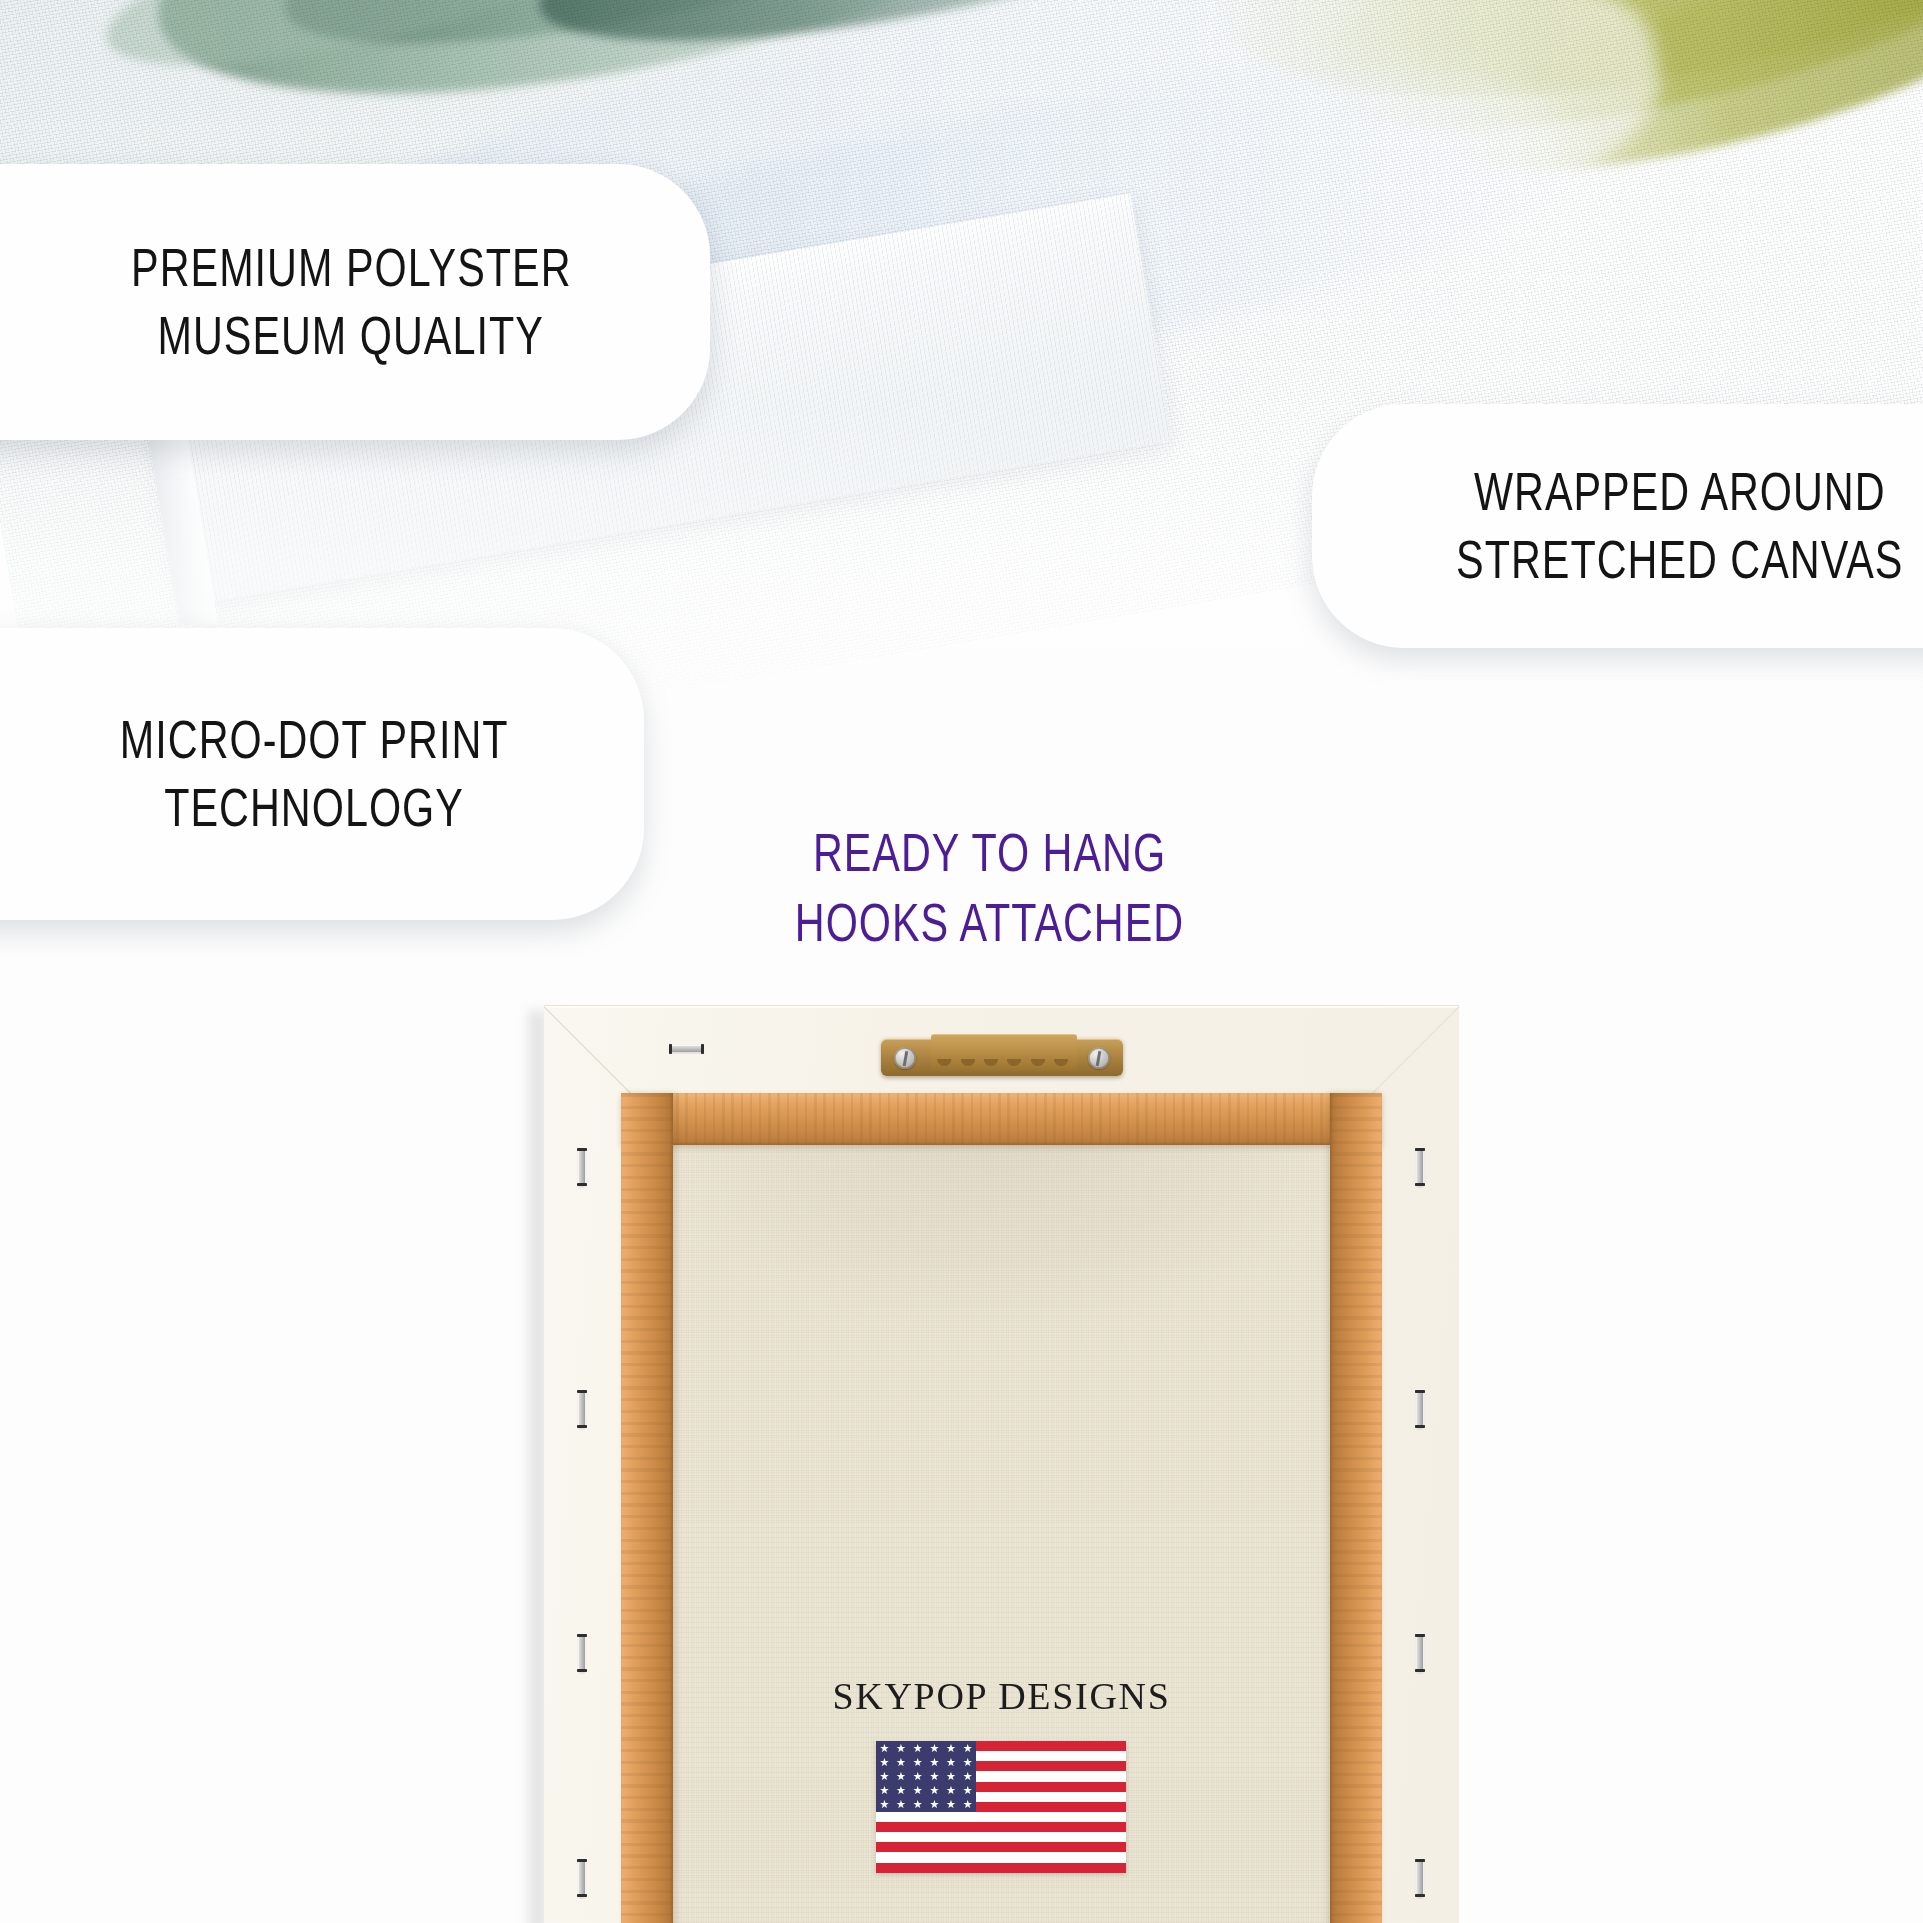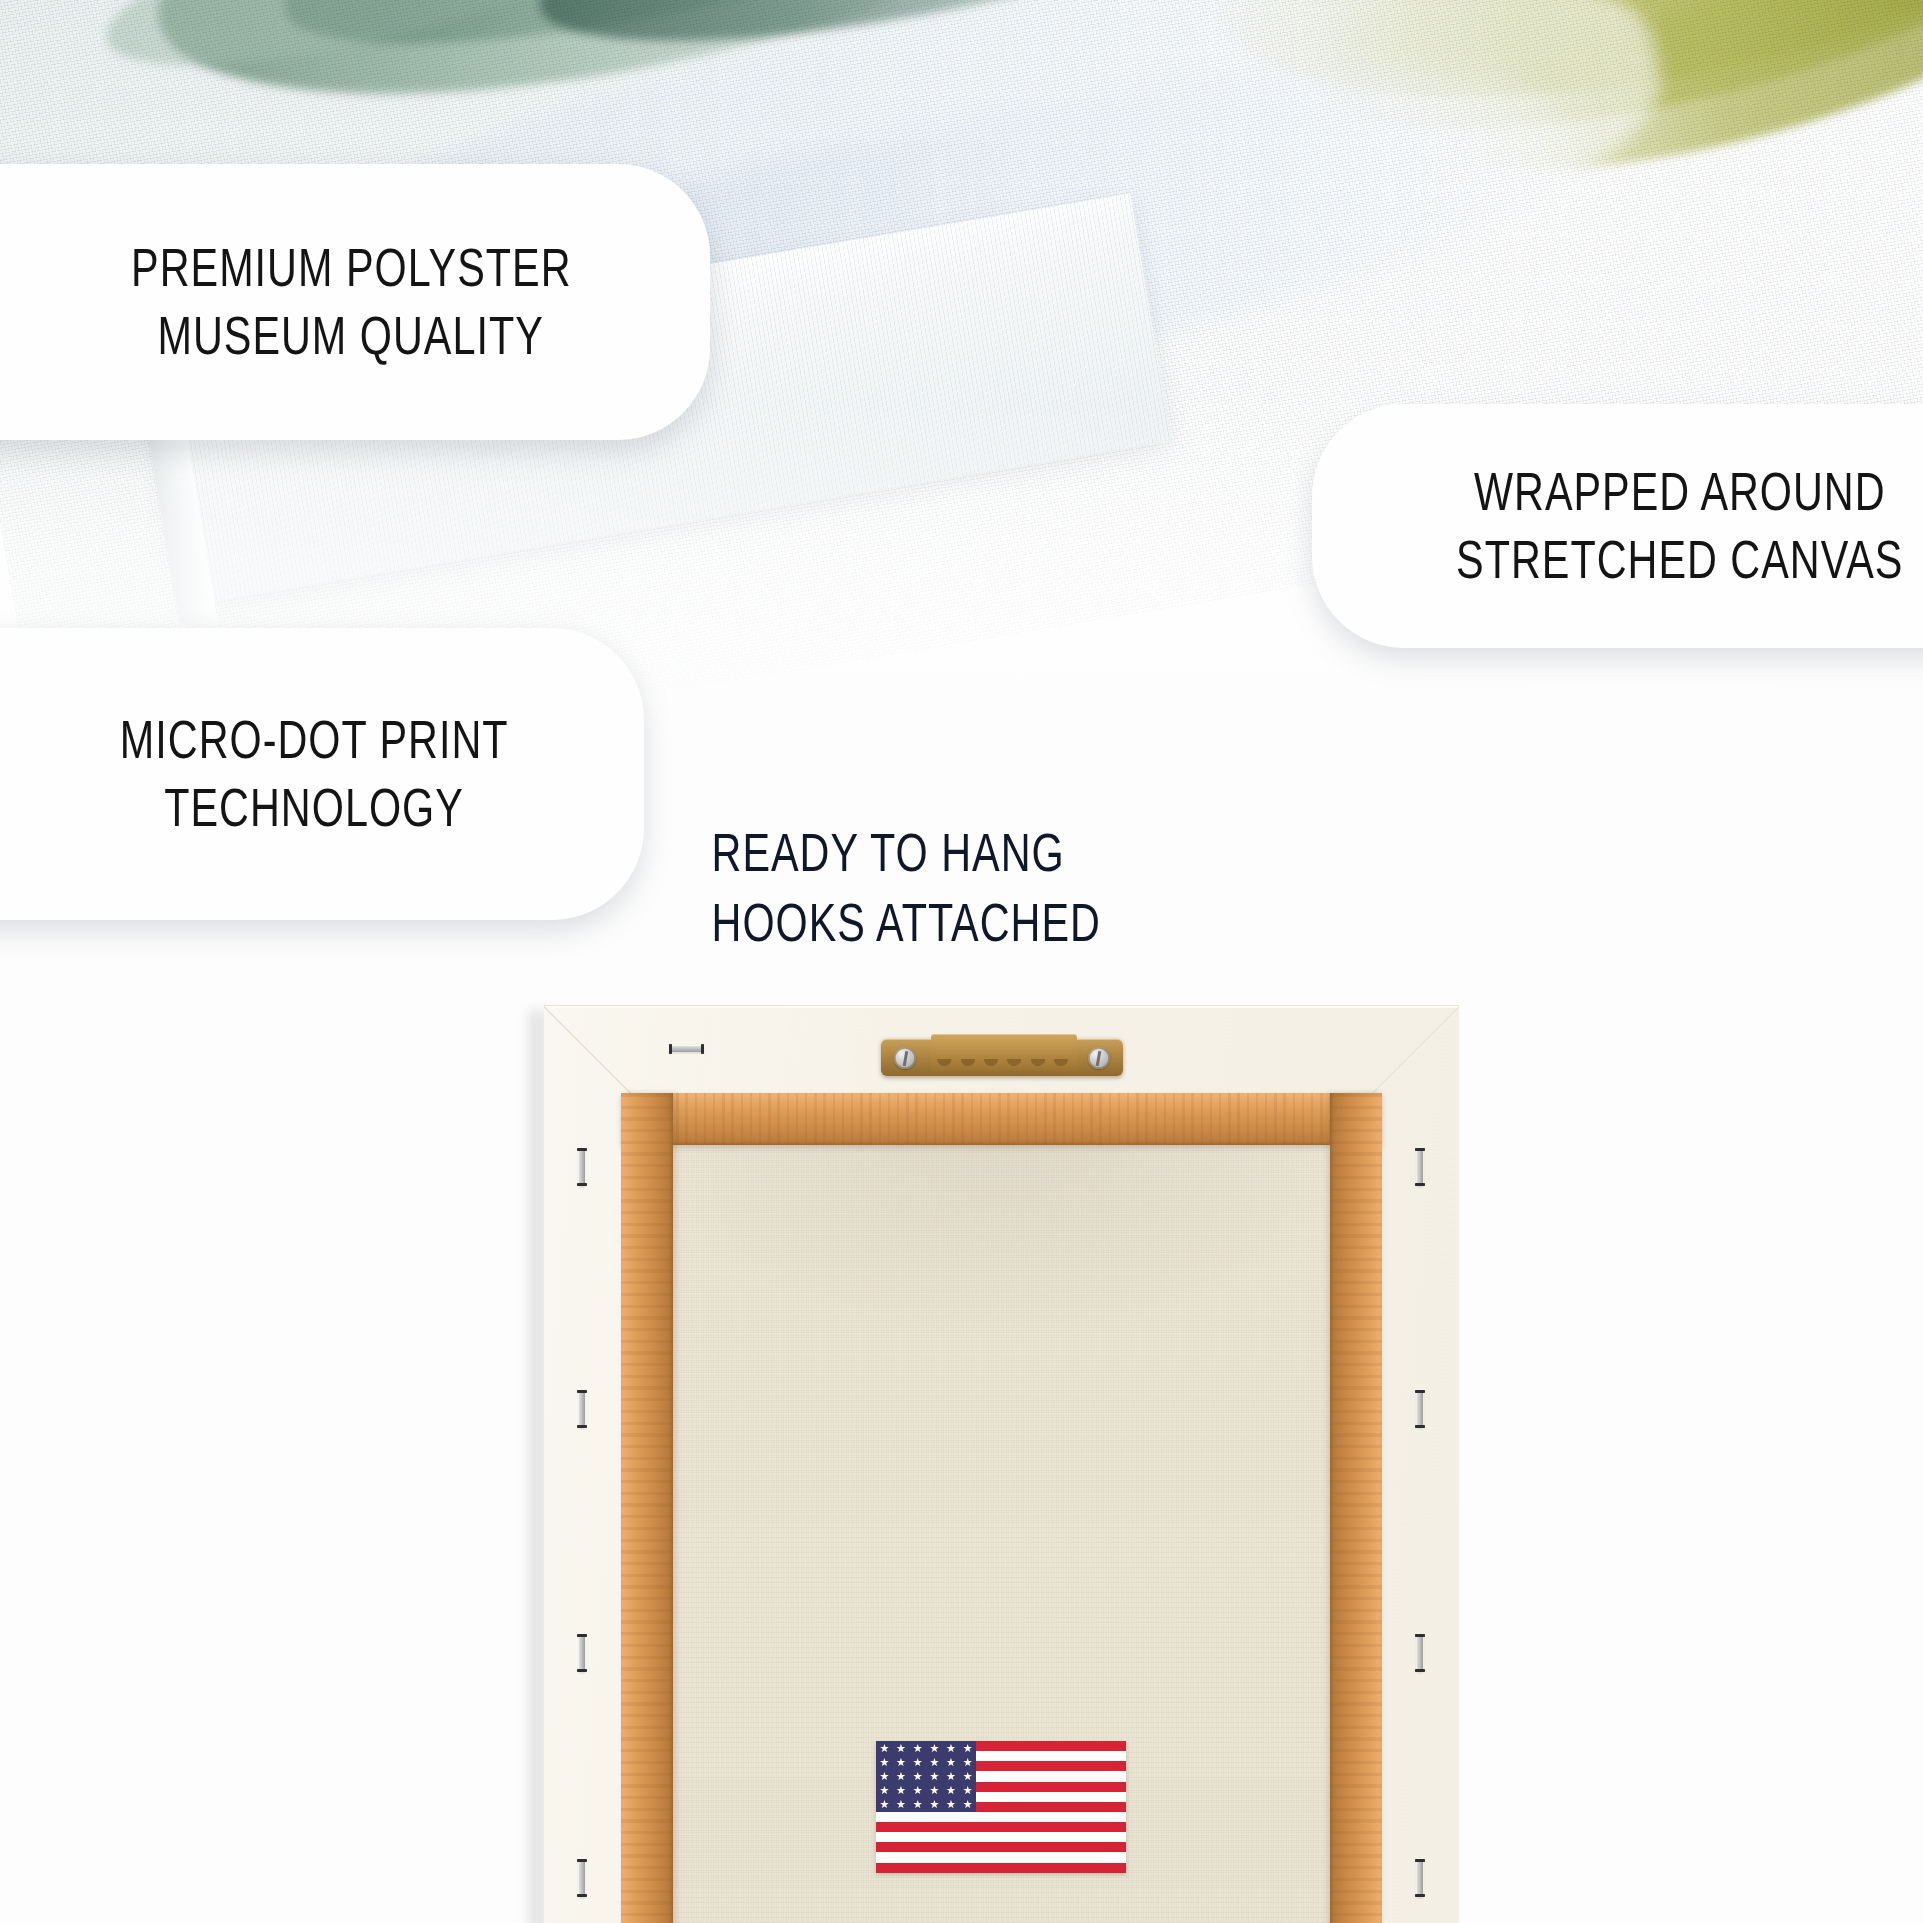--- a/index.html
+++ b/index.html
@@ -105,22 +105,22 @@
     white-space:nowrap;
     transform:scaleX(.78);
     transform-origin:center;
   }
   #badge-polyster{left:-100px;top:164px;width:718px;height:276px;padding-left:92px;}
   #badge-micro{left:-125px;top:628px;width:660px;height:292px;padding-left:109px;}
   #badge-wrapped{left:1312px;top:404px;width:735px;height:244px;padding-right:92px;}
 
   
   .plain-label{
-    position:absolute;left:641px;top:818px;width:641px;
-    text-align:left;color:#0f172a;
+    position:absolute;left:669px;top:818px;width:641px;
+    text-align:center;color:#4c1d95;
   }
   .plain-label .ln{
     font-family:"Liberation Sans Narrow","Liberation Sans", sans-serif;
     font-weight:400;font-size:53px;letter-spacing:1.3px;line-height:1.33;
     white-space:nowrap;transform:scaleX(.78);transform-origin:center;
   }
 
   
   #canvas-back{
     position:absolute;left:544px;top:1005px;width:933px;height:927px;
@@ -340,20 +340,21 @@
       <div class="staple v" style="left:873px;top:853px;"></div>
 
       <div class="hanger">
         <div class="hanger-plate"></div>
         <div class="hanger-core"></div>
         <div class="teeth"></div>
         <div class="screw l"></div>
         <div class="screw r"></div>
       </div>
 
+      <div class="brand">SKYPOP DESIGNS</div>
 
       <div class="flag">
         <div class="stripe" style="top:0px;background:#d62336;"></div>
         <div class="stripe" style="top:10px;background:#fff;"></div>
         <div class="stripe" style="top:20px;background:#d62336;"></div>
         <div class="stripe" style="top:30px;background:#fff;"></div>
         <div class="stripe" style="top:41px;background:#d62336;"></div>
         <div class="stripe" style="top:51px;background:#fff;"></div>
         <div class="stripe" style="top:61px;background:#d62336;"></div>
         <div class="stripe" style="top:71px;background:#fff;"></div>

